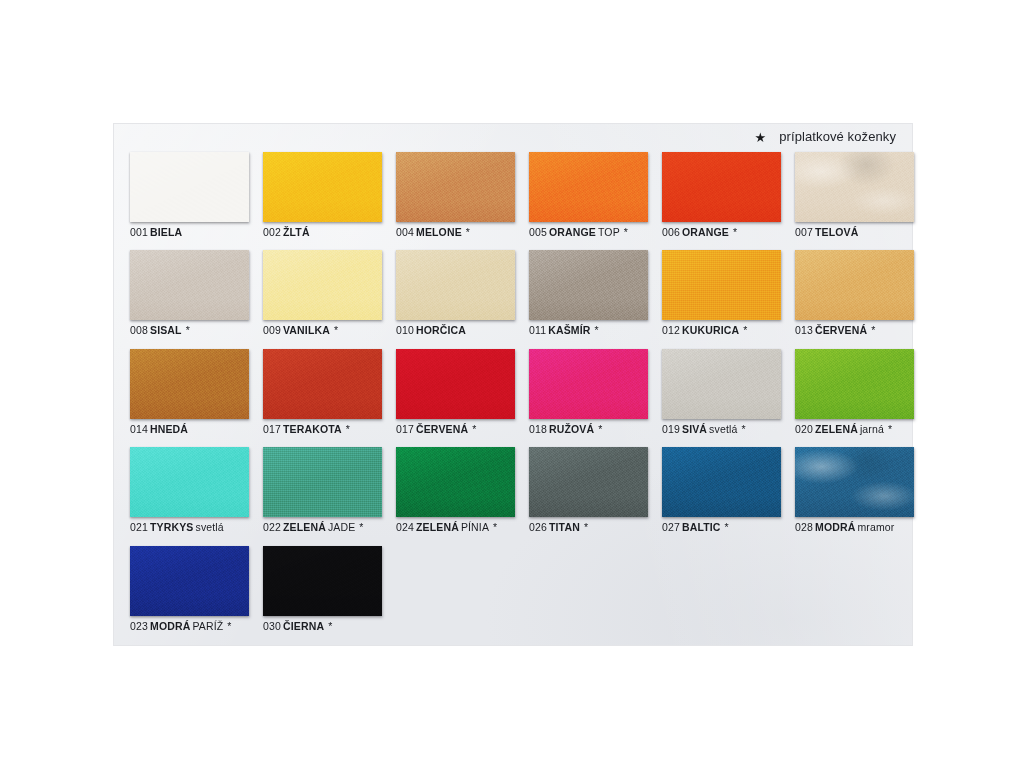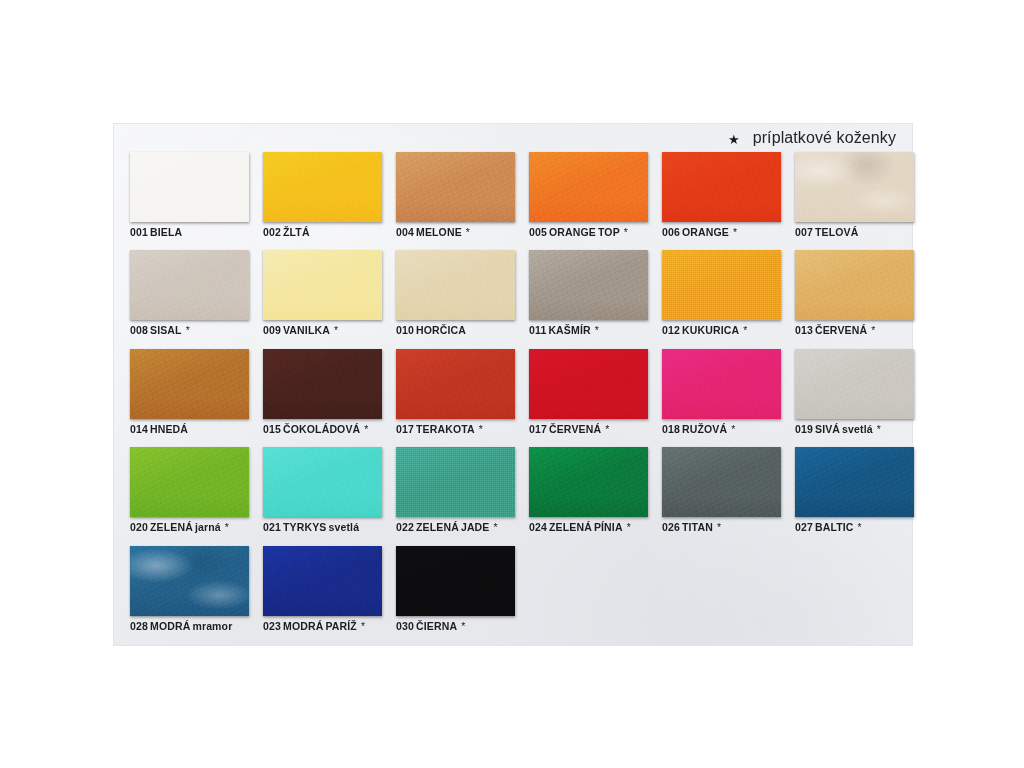--- a/index.html
+++ b/index.html
@@ -27,21 +27,21 @@
 
   
   #legend{
     position:absolute;right:16px;top:5px;display:flex;align-items:center;gap:13px;
     z-index:3;
   }
   #legend .star{
     font-size:13px;color:#17181a;line-height:1;transform:translateY(1px);
   }
   #legend .note{
-    font-size:16px;color:#22242a;letter-spacing:.1px;white-space:nowrap;
+    font-size:13px;color:#22242a;letter-spacing:.1px;white-space:nowrap;
   }
 
   
   #grid{
     position:absolute;left:8px;top:25px;right:4px;bottom:4px;
     display:grid;
     grid-template-columns:repeat(6,1fr);
     grid-template-rows:repeat(5,1fr);
     column-gap:0px;row-gap:0px;
     z-index:2;
@@ -83,23 +83,23 @@
     background:
       repeating-linear-gradient(30deg, rgba(255,255,255,.03) 0 2px, rgba(0,0,0,.02) 2px 4px),
       linear-gradient(155deg, rgba(255,255,255,.22) 0%, rgba(255,255,255,0) 55%);
     mix-blend-mode:overlay;
   }
 
   .label{
     margin-top:5px;font-size:10.5px;color:#1b1d22;letter-spacing:.15px;
     white-space:nowrap;line-height:1.1;
   }
-  .label .num{font-weight:700;}
+  .label .num{font-weight:400;}
   .label .nm{font-weight:700;padding-left:2px;}
-  .label .nm2{font-weight:700;padding-left:2px;margin-top:15px;}
+  .label .nm2{font-weight:400;padding-left:2px;margin-top:15px;}
   .label .ast{font-weight:400;padding-left:4px;}
 </style>
 </head>
 <body>
 
 <div id="stage">
 
   <div id="card">
 
     <div id="legend">
@@ -154,24 +154,20 @@
         </div>
         <div class="cell">
           <div class="chip" style="background: rgb(224, 176, 99);"></div>
           <div class="label"><span class="num">013</span><span class="nm">ČERVENÁ</span><span class="ast">*</span></div>
         </div>
         <div class="cell">
           <div class="chip" style="background: rgb(181, 113, 44);"></div>
           <div class="label"><span class="num">014</span><span class="nm">HNEDÁ</span></div>
         </div>
         <div class="cell">
-          <div class="chip" style="background: rgb(72, 34, 29);"></div>
-          <div class="label"><span class="num">015</span><span class="nm">ČOKOLÁDOVÁ</span><span class="ast">*</span></div>
-        </div>
-        <div class="cell">
           <div class="chip" style="background: rgb(192, 53, 33);"></div>
           <div class="label"><span class="num">017</span><span class="nm">TERAKOTA</span><span class="ast">*</span></div>
         </div>
         <div class="cell">
           <div class="chip" style="background: rgb(207, 18, 34);"></div>
           <div class="label"><span class="num">017</span><span class="nm">ČERVENÁ</span><span class="ast">*</span></div>
         </div>
         <div class="cell">
           <div class="chip" style="background: rgb(229, 36, 114);"></div>
           <div class="label"><span class="num">018</span><span class="nm">RUŽOVÁ</span><span class="ast">*</span></div>

